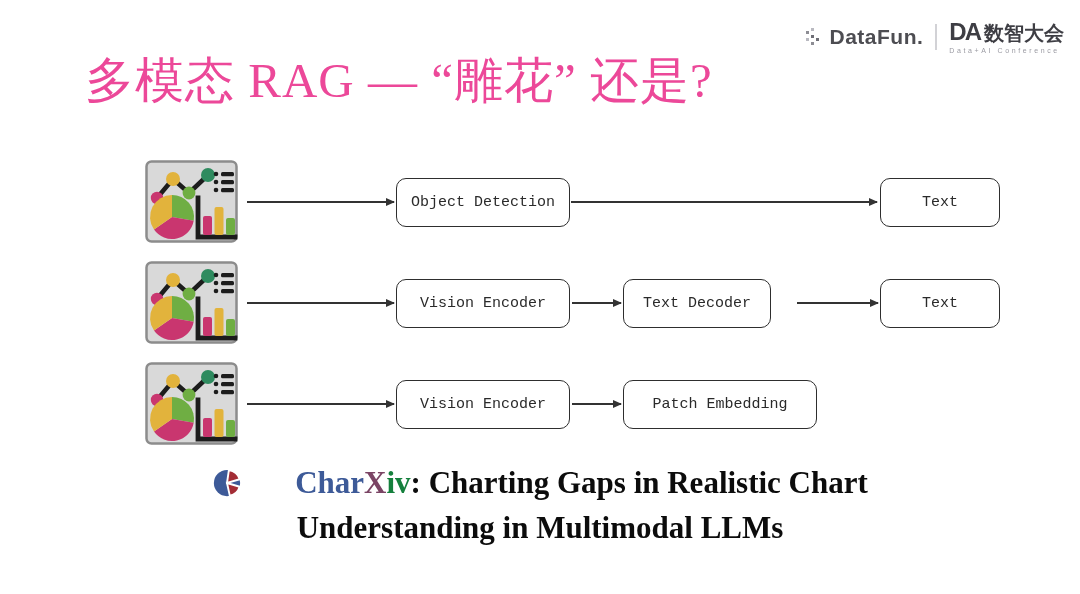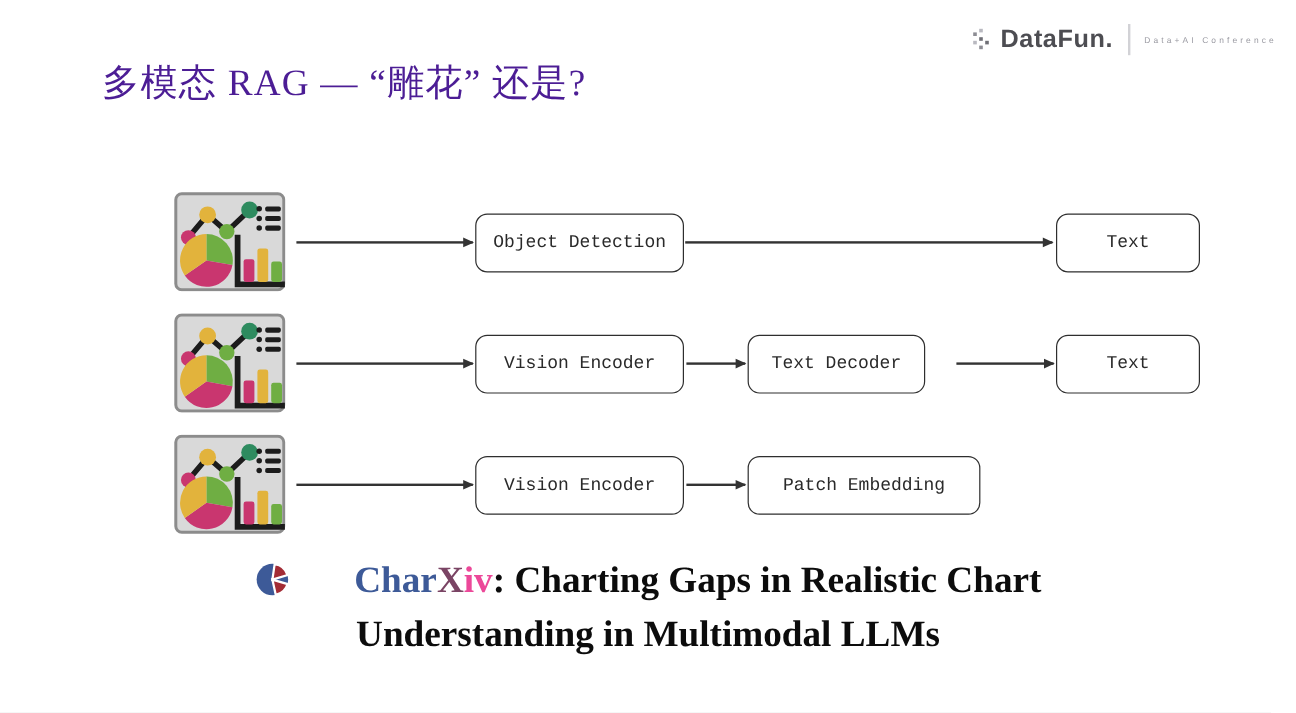--- a/index.html
+++ b/index.html
@@ -14,21 +14,21 @@
   .datafun-word{font-size:21px;font-weight:bold;color:#4d4d52;letter-spacing:0.5px;}
   .brand-sep{width:2px;height:26px;background:#d2d2d6;}
   .da-block{display:flex;flex-direction:column;align-items:flex-start;line-height:1;}
   .da-row{display:flex;align-items:baseline;gap:4px;}
   .da-initials{font-size:24px;font-weight:900;color:#3e3e44;letter-spacing:-2px;}
   .da-cn{font-size:20px;font-weight:bold;color:#3e3e44;}
   .da-en{font-size:7px;color:#9a9aa2;letter-spacing:2.6px;margin-top:3px;}
   
   .page-title{
     position:absolute;left:85px;top:48px;font-family:"Liberation Serif","DejaVu Serif",serif;
-    font-size:31px;color:#4c1d95;letter-spacing:1px;white-space:nowrap;
+    font-size:49px;color:#ec4899;letter-spacing:1px;white-space:nowrap;
   }
   
   .chart-icon{position:absolute;width:93px;height:83px;}
   .chart-icon svg{display:block;width:100%;height:100%;}
   .node{
     position:absolute;height:49px;border:1.6px solid #2e2e2e;border-radius:10px;
     background:#ffffff;display:flex;align-items:center;justify-content:center;
     font-family:"Liberation Mono","DejaVu Sans Mono",monospace;
     font-size:15px;color:#2a2a2a;box-sizing:border-box;white-space:nowrap;
   }
@@ -39,21 +39,21 @@
   }
   
   .caption{
     position:absolute;left:0;top:463px;width:1080px;text-align:center;
     font-family:"Liberation Serif","DejaVu Serif",serif;font-weight:bold;
     font-size:31px;color:#0c0c0c;line-height:40px;
   }
   .caption .charxiv-logo{display:inline-block;vertical-align:-5px;margin-right:9px;}
   .cx-blue{color:#3d5a98;margin-left:44px;}
   .cx-mid{color:#7a4464;}
-  .cx-red{color:#ec4899;}
+  .cx-red{color:#15803d;}
 </style>
 </head>
 <body>
 
 <div class="slide">
 
   <div class="brandbar">
     <div class="datafun">
       <span class="datafun-mark">
         <svg width="20" height="20" viewBox="0 0 20 20">
@@ -62,20 +62,24 @@
           <rect x="6" y="8" width="3" height="3" fill="#6f6f76"></rect>
           <rect x="1" y="11" width="3" height="3" fill="#b9b9c0"></rect>
           <rect x="6" y="15" width="3" height="3" fill="#8d8d94"></rect>
           <rect x="11" y="11" width="3" height="3" fill="#6f6f76"></rect>
         </svg>
       </span>
       <span class="datafun-word">DataFun.</span>
     </div>
     <div class="brand-sep"></div>
     <div class="da-block">
+      <div class="da-row">
+        <span class="da-initials">DA</span>
+        <span class="da-cn">数智大会</span>
+      </div>
       <span class="da-en">Data+AI Conference</span>
     </div>
   </div>
 
   <div class="page-title">多模态 RAG — “雕花” 还是?</div>
 
   <div class="chart-icon" style="left:145px;top:160px;">
     <svg viewBox="0 0 93 83">
       <rect x="1.5" y="1.5" width="90" height="80" rx="5" fill="#d9d9d9" stroke="#8c8c8c" stroke-width="2.5"></rect>
       <polyline points="12,38 28,19 44,33 63,15" fill="none" stroke="#1c1c1c" stroke-width="4.5" stroke-linecap="round" stroke-linejoin="round"></polyline>

